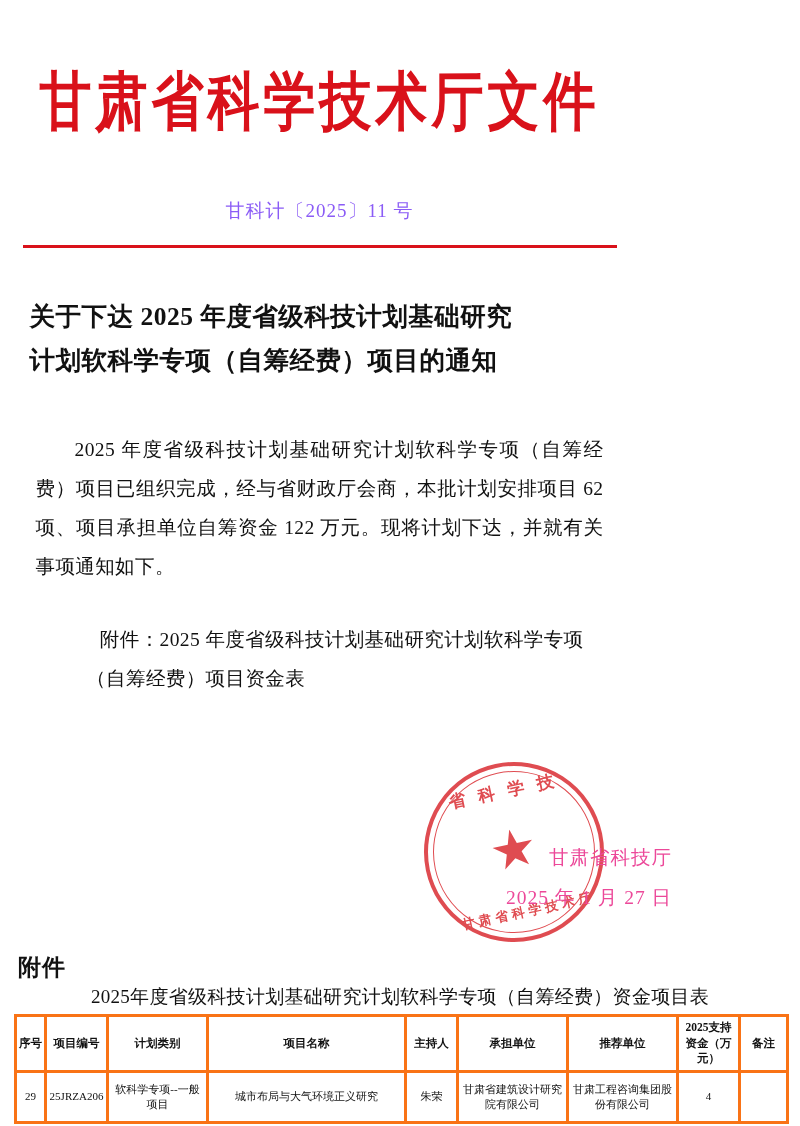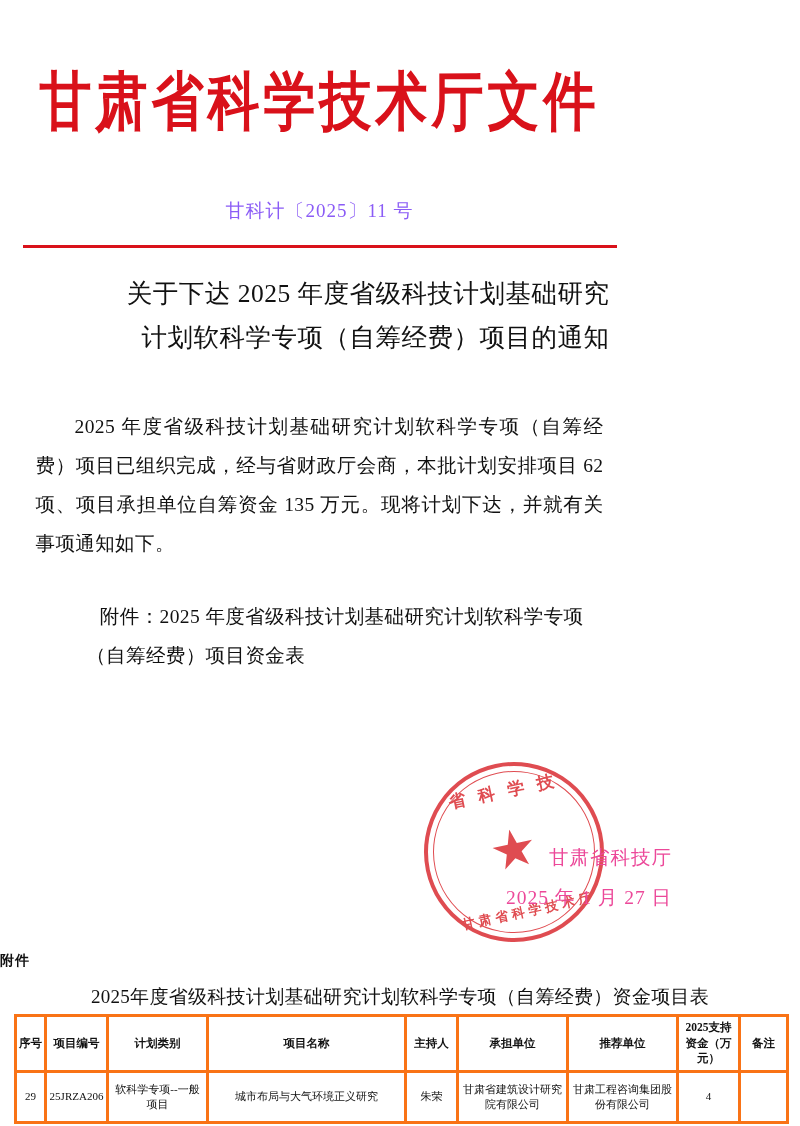--- a/index.html
+++ b/index.html
@@ -52,24 +52,24 @@
   
   .red-rule {
     width: 594px;
     height: 3px;
     background: #d9111a;
     margin: 21px auto 0 auto;
   }
 
   
   .doc-title {
-    margin: 24px auto 0 auto;
+    margin: 47px auto 0 auto;
     width: 580px;
-    text-align: right;
-    font-weight: normal;
+    text-align: left;
+    font-weight: bold;
     font-size: 25.5px;
     line-height: 1.75;
     letter-spacing: 0.5px;
   }
   .doc-title div { white-space: nowrap; }
 
   
   .doc-body {
     margin: 46px auto 0 auto;
     width: 568px;
@@ -152,23 +152,23 @@
     color: #d9252b;
     font-size: 13px;
     font-weight: bold;
     letter-spacing: 4px;
     text-indent: 4px;
   }
 
   
   .attach-label {
     position: absolute;
-    left: 0;
+    left: 18px;
     top: 952px;
-    font-size: 14px;
+    font-size: 23px;
     font-weight: bold;
     letter-spacing: 1px;
   }
   .attach-title {
     position: absolute;
     left: 0;
     top: 984px;
     width: 800px;
     text-align: center;
     font-size: 19px;
@@ -227,21 +227,21 @@
   <div class="doc-number">甘科计〔2025〕11 号</div>
 
   <div class="red-rule"></div>
 
   <div class="doc-title">
     <div>关于下达 2025 年度省级科技计划基础研究</div>
     <div>计划软科学专项（自筹经费）项目的通知</div>
   </div>
 
   <div class="doc-body">
-    <div class="para">2025 年度省级科技计划基础研究计划软科学专项（自筹经费）项目已组织完成，经与省财政厅会商，本批计划安排项目 62 项、项目承担单位自筹资金 135 万元。现将计划下达，并就有关事项通知如下。</div>
+    <div class="para">2025 年度省级科技计划基础研究计划软科学专项（自筹经费）项目已组织完成，经与省财政厅会商，本批计划安排项目 62 项、项目承担单位自筹资金 122 万元。现将计划下达，并就有关事项通知如下。</div>
   </div>
 
   <div class="attachment-note">
     <div class="l1">附件：2025 年度省级科技计划基础研究计划软科学专项</div>
     <div class="l2">（自筹经费）项目资金表</div>
   </div>
 
   <div class="seal">
     <div class="seal-inner"></div>
     <div class="seal-text-top">省科学技</div>

